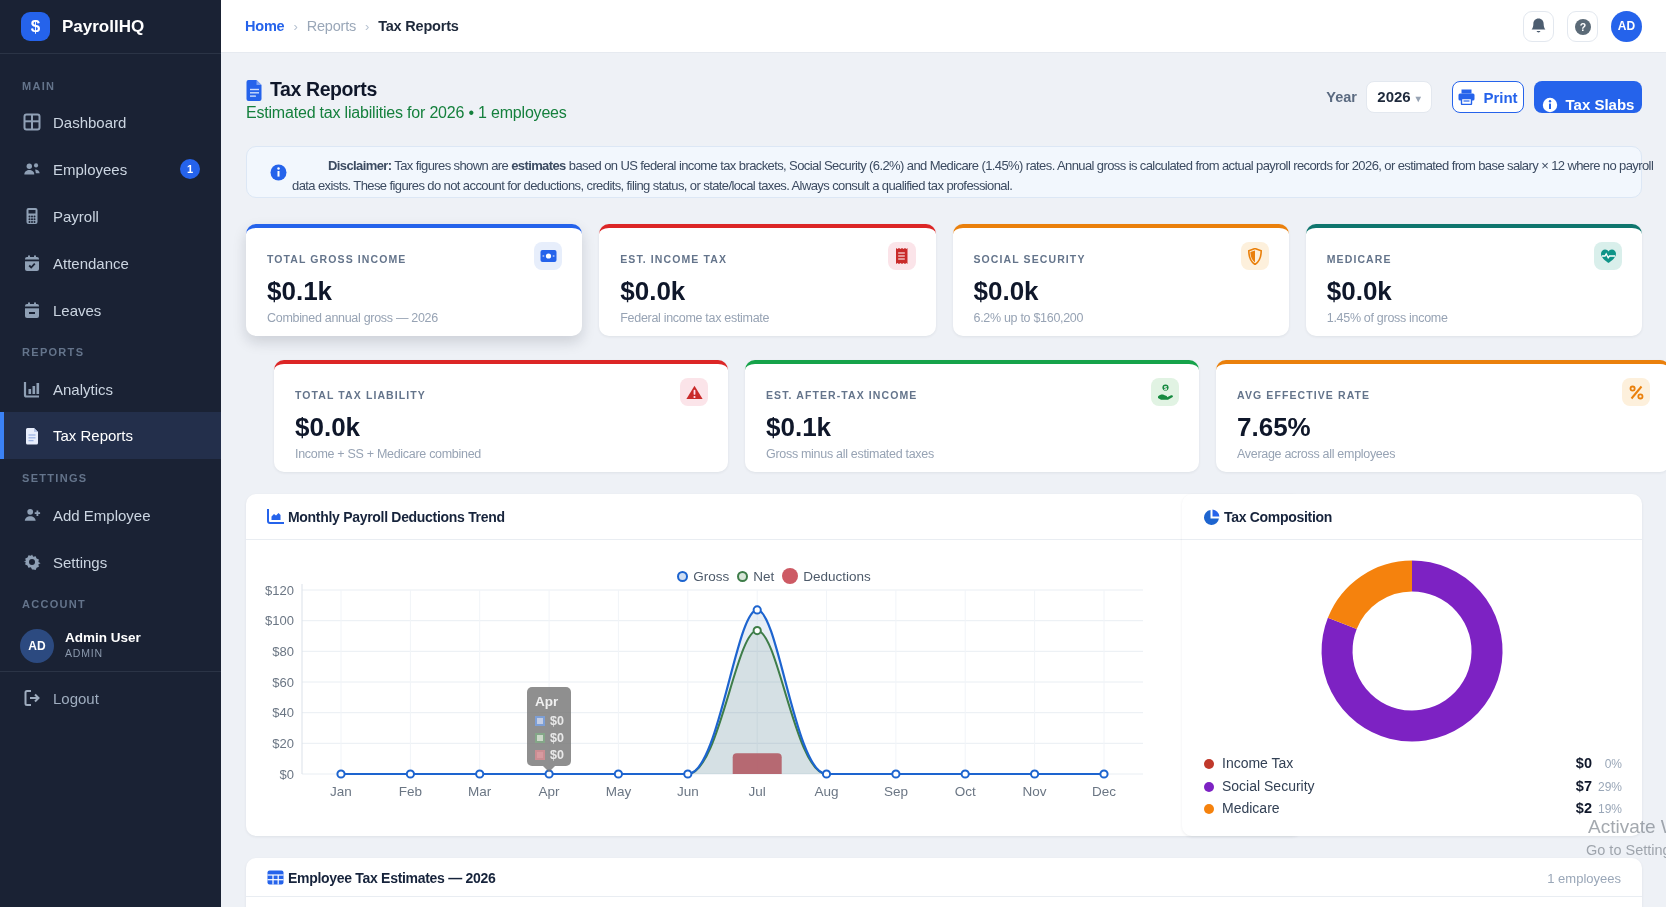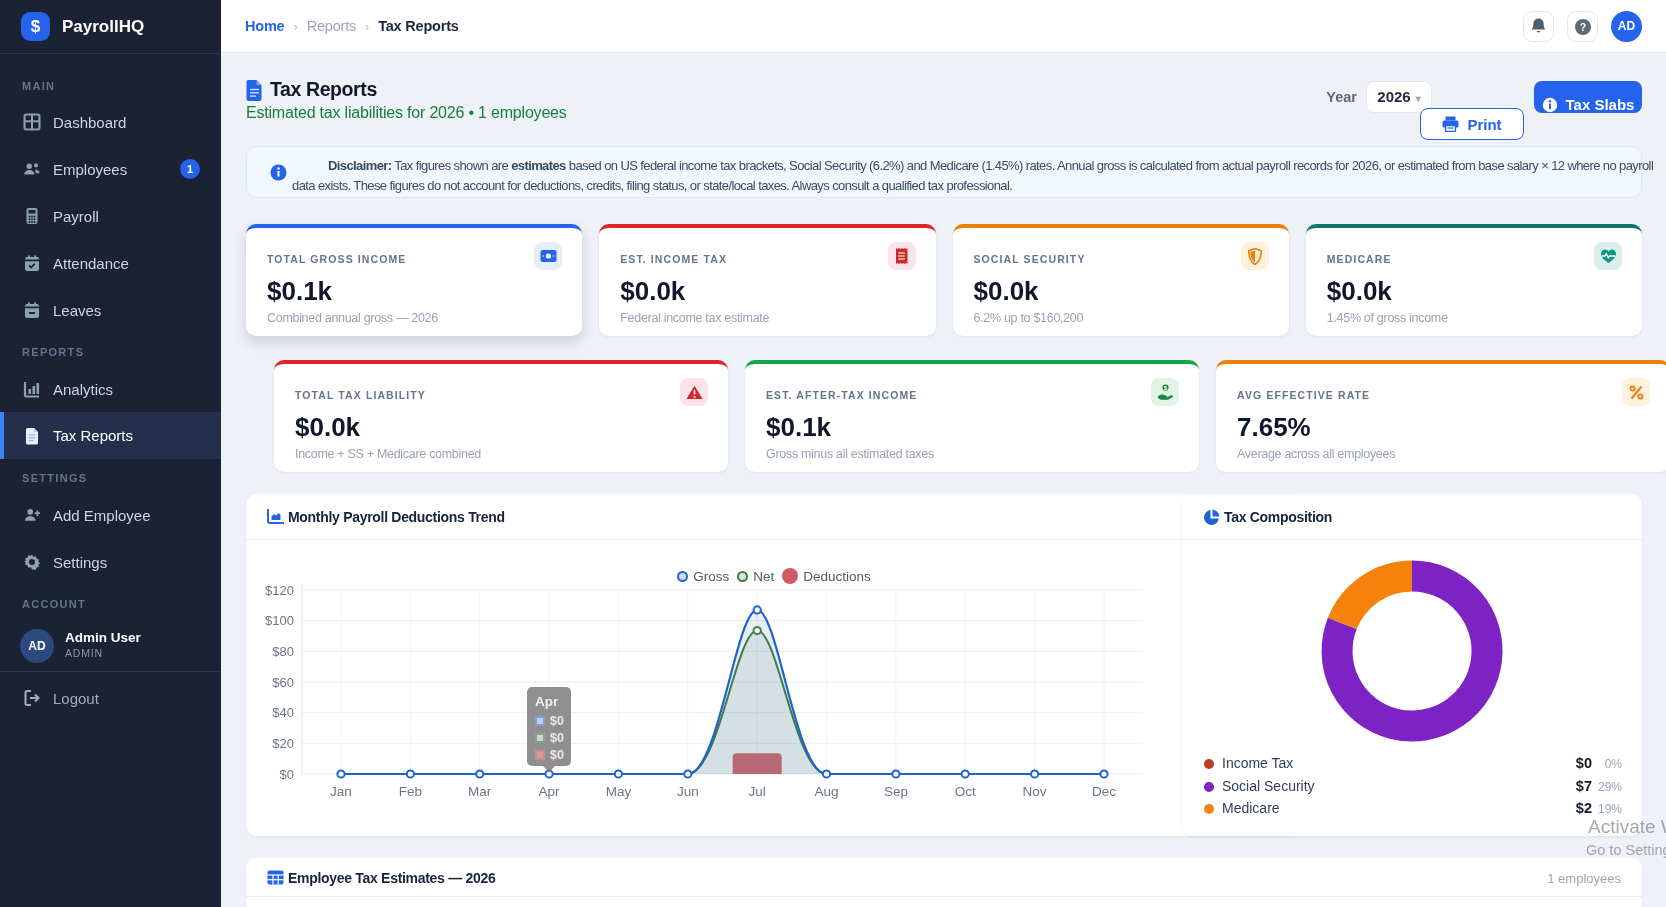--- a/index.html
+++ b/index.html
@@ -32,21 +32,21 @@
 .tb-btn { position:absolute; top:11px; width:31px; height:31px; background:#fff; border:1px solid #e3e8ef; border-radius:9px; display:flex; align-items:center; justify-content:center; }
 #tb-avatar { position:absolute; top:11px; right:24px; width:31px; height:31px; border-radius:50%; background:#2563eb; color:#fff; font-size:12px; font-weight:bold; text-align:center; line-height:31px; }
 
 
 #pg-icon { position:absolute; left:25px; top:80px; }
 #pg-title { position:absolute; left:49px; top:78px; font-size:19.5px; letter-spacing:-0.4px; font-weight:bold; color:#0f172a; }
 #pg-sub { position:absolute; left:25px; top:104px; font-size:16px; letter-spacing:-0.2px; color:#15803d; }
 #yr-label { position:absolute; right:309px; top:89px; font-size:14.5px; color:#5a6a80; font-weight:bold; }
 #yr-sel { position:absolute; right:234px; top:81px; width:66px; height:32px; background:#fff; border:1px solid #e3e8ef; border-radius:8px; font-size:15px; font-weight:bold; color:#1e293b; text-align:center; line-height:30px; }
 #yr-sel span { color:#97a3b3; font-size:10px; margin-left:5px; }
-#btn-print { position:absolute; right:142px; top:81px; width:104px; height:32px; background:#fff; border:1.5px solid #2563eb; border-radius:8px; color:#2563eb; font-size:15px; font-weight:bold; display:flex; align-items:center; justify-content:center; gap:8px;margin-top:27px; }
+#btn-print { position:absolute; right:142px; top:81px; width:72px; height:32px; background:#fff; border:1.5px solid #2563eb; border-radius:8px; color:#2563eb; font-size:15px; font-weight:bold; display:flex; align-items:center; justify-content:center; gap:8px; }
 #btn-slabs { position:absolute; right:24px; top:81px; width:108px; height:32px; background:#2563eb; border-radius:8px; color:#fff; font-size:15px; font-weight:bold; display:flex; align-items:flex-end; justify-content:center; gap:8px; }
 
 
 #disc { position:absolute; left:25px; top:146px; width:1396px; height:52px; background:#f2f7fd; border:1px solid #dce7f5; border-radius:10px; }
 #disc .ic { position:absolute; left:23px; top:17px; }
 #disc .txt { position:absolute; left:45px; top:9px; font-size:13px; letter-spacing:-0.6px; color:#3c4b61; line-height:20px; }
 
 
 .srow { position:absolute; left:25px; width:1396px; display:grid; gap:17px; }
 #row1 { top:224px; grid-template-columns:repeat(4,1fr); }

